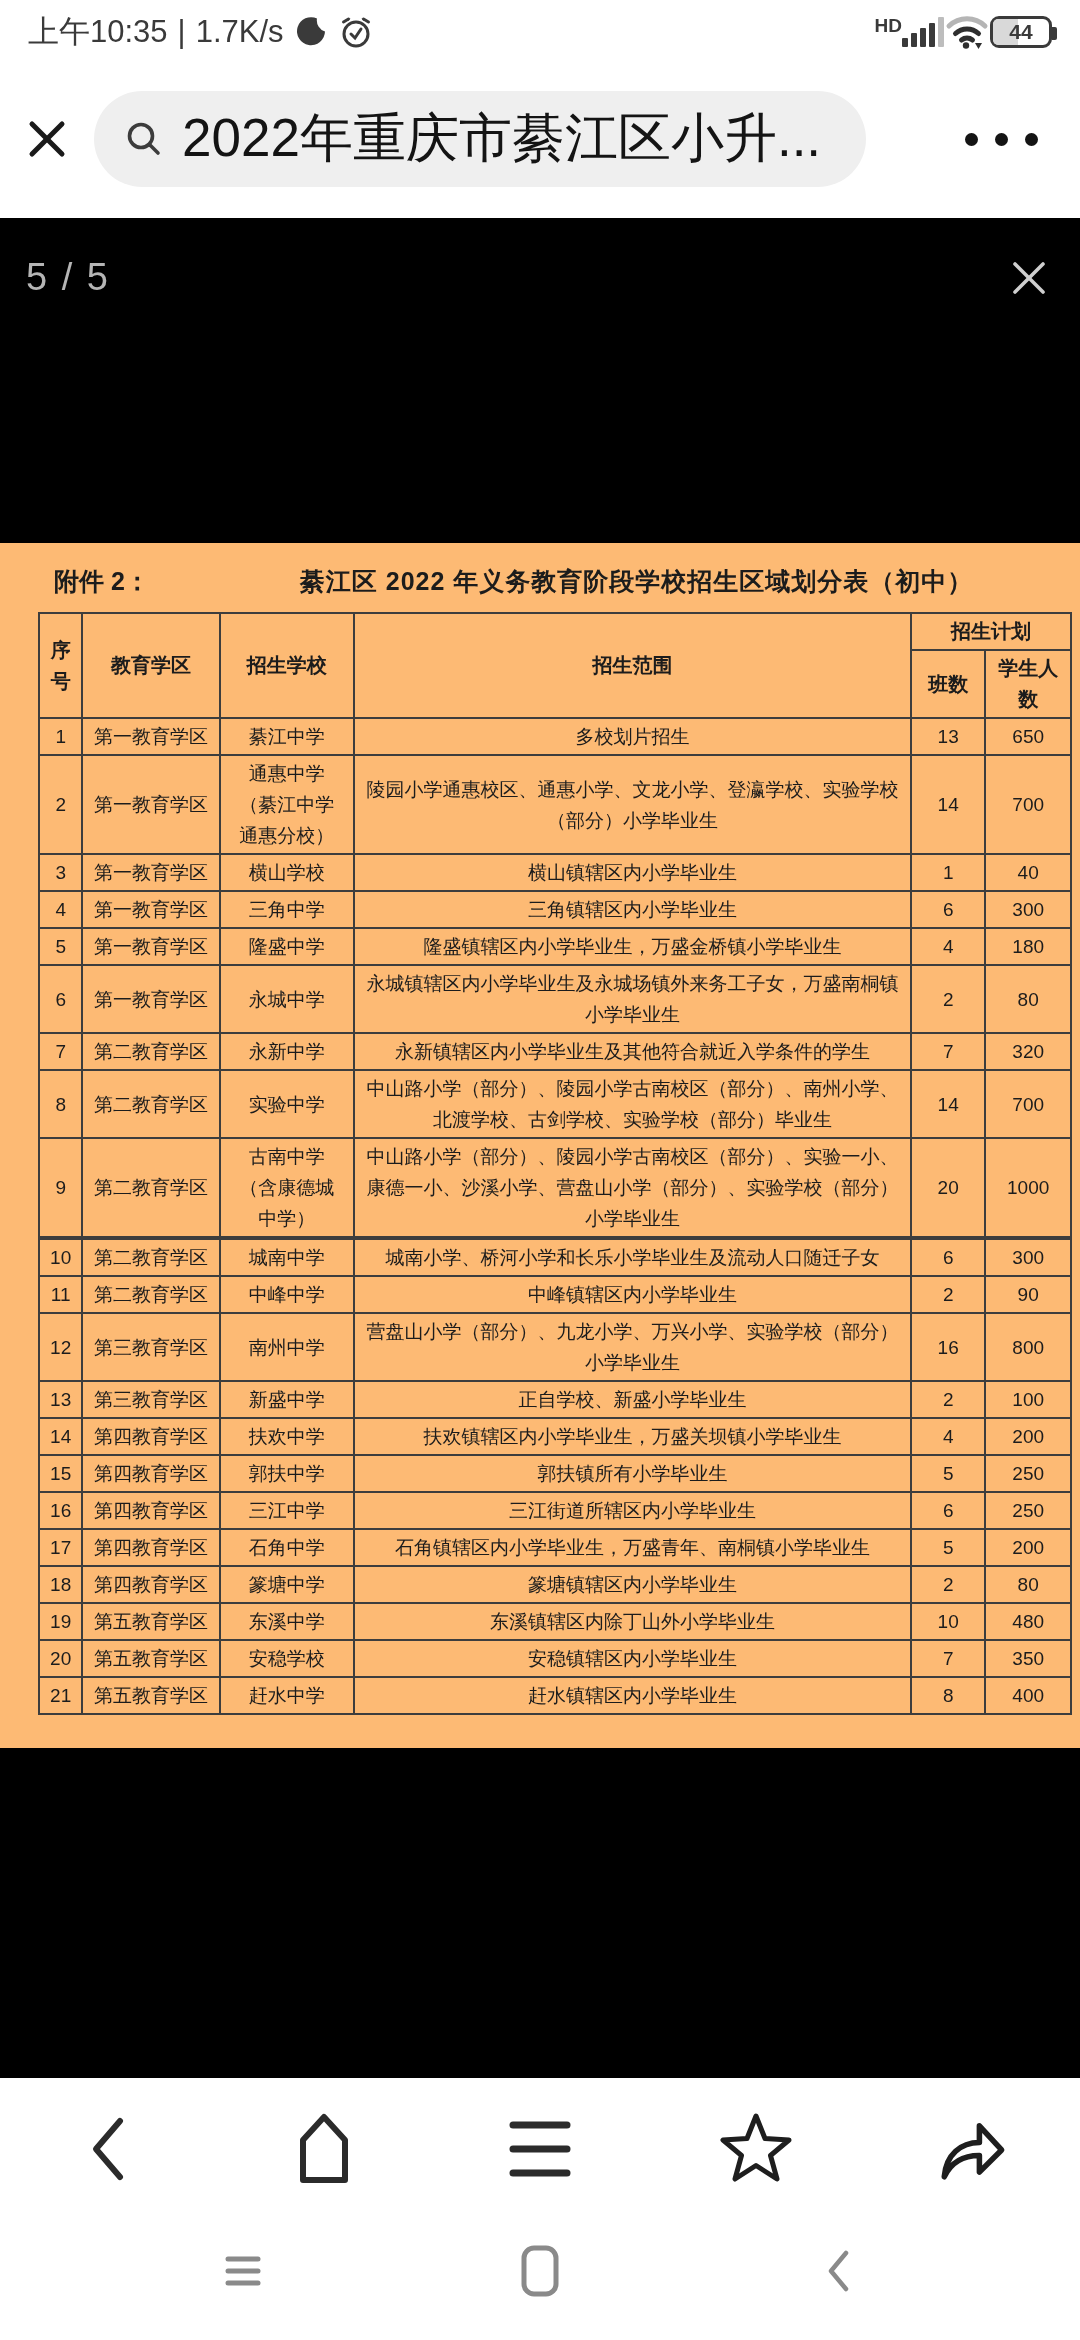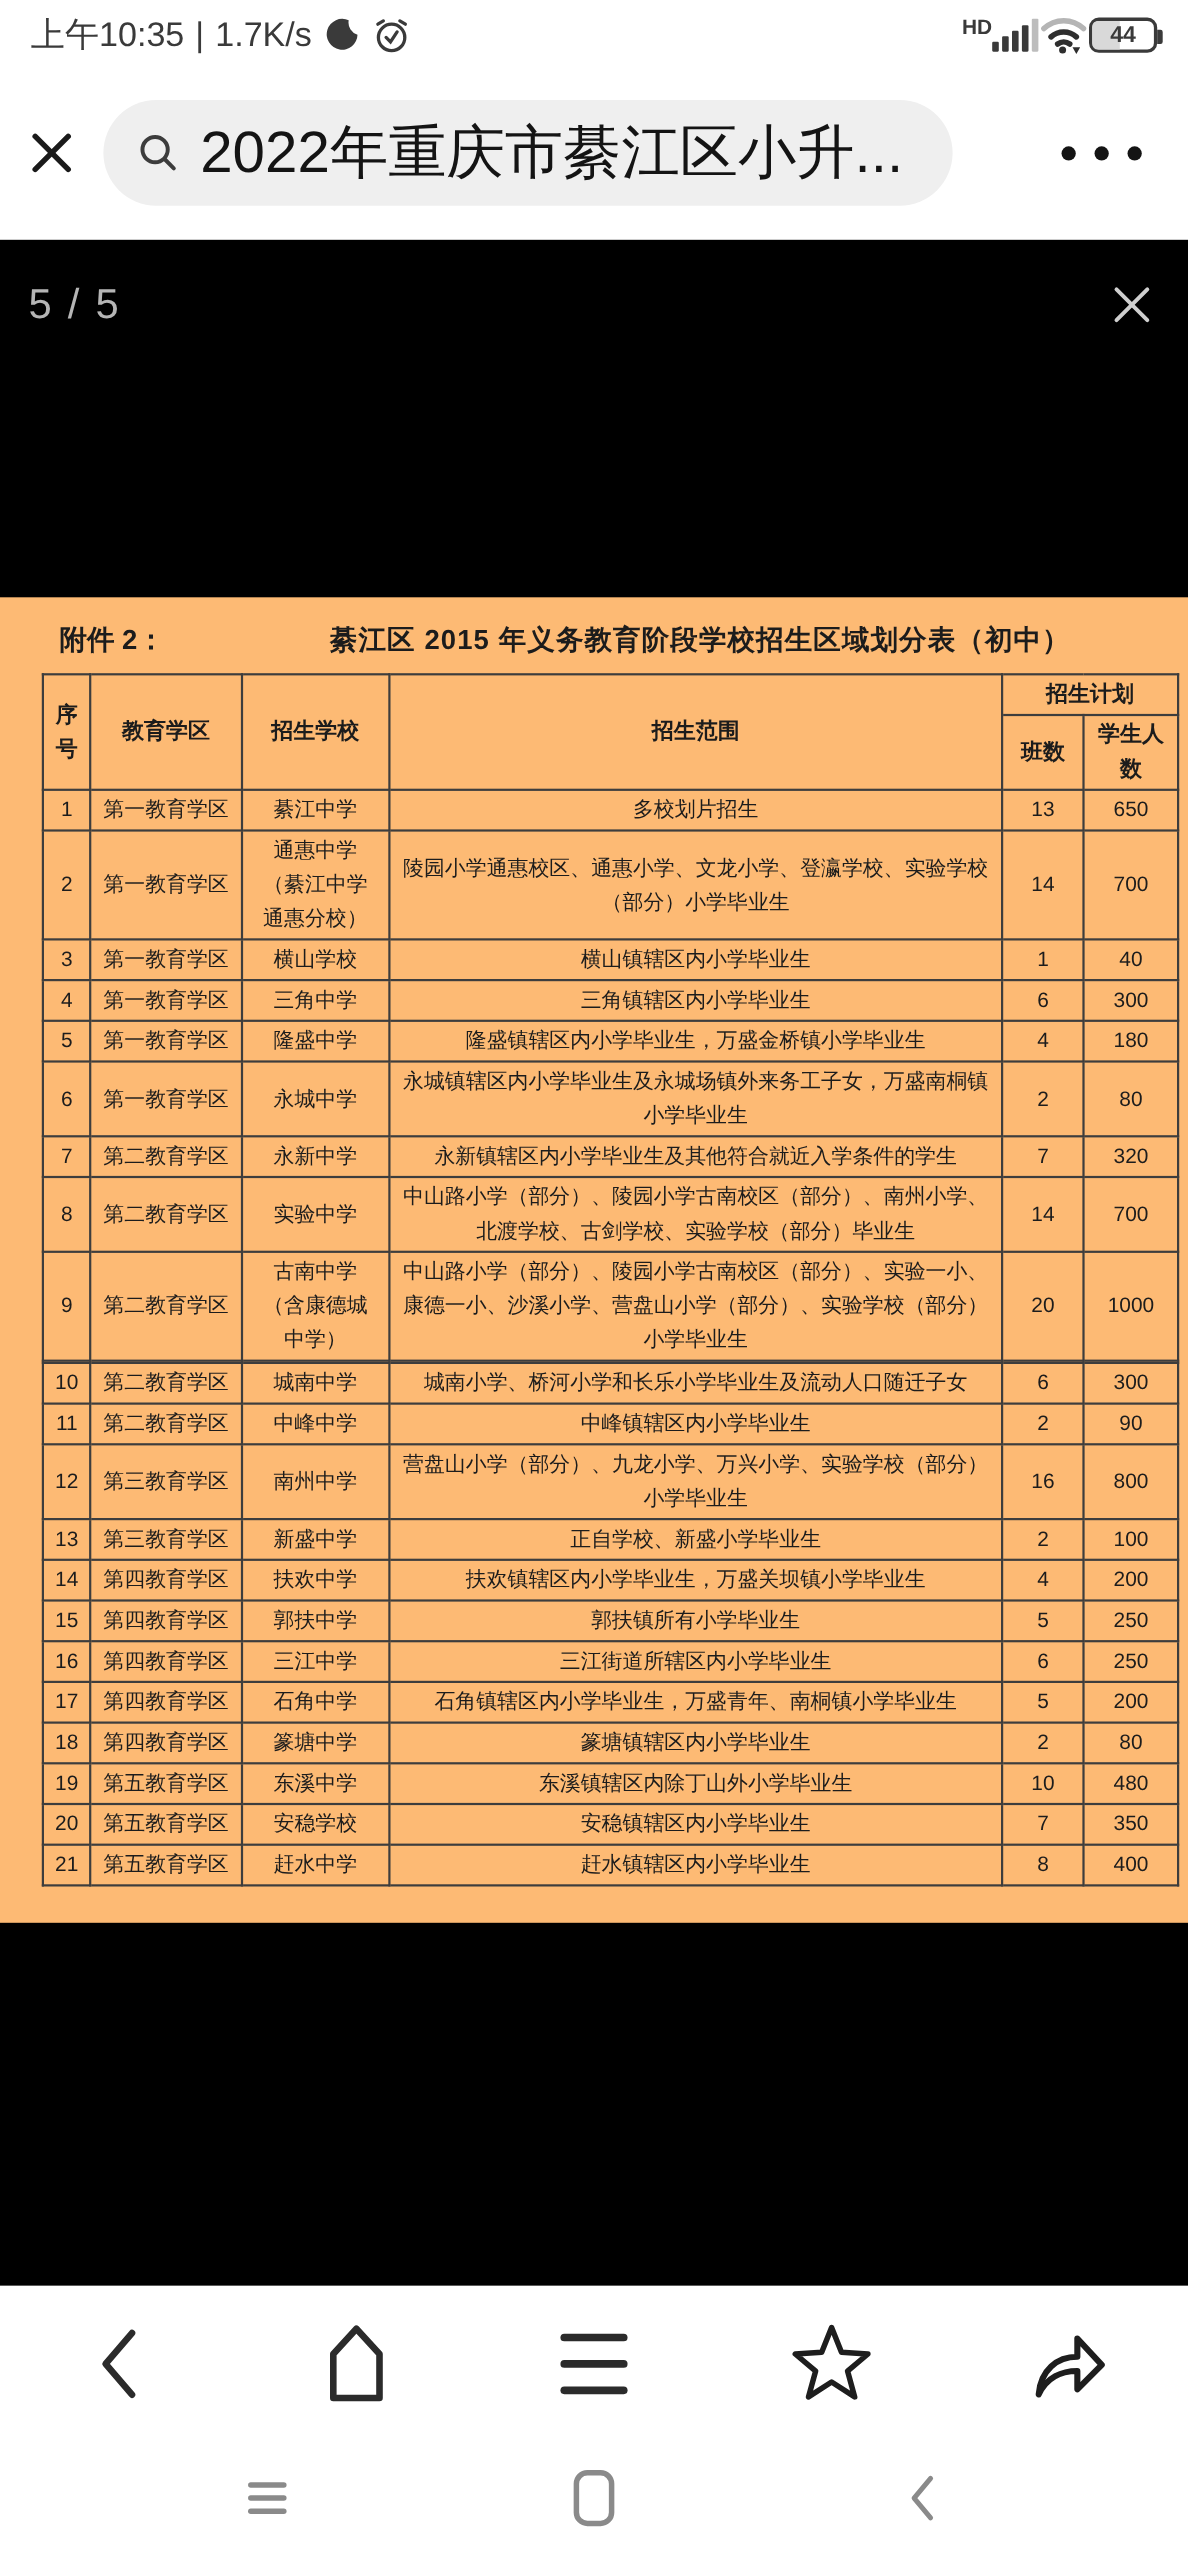--- a/index.html
+++ b/index.html
@@ -27,21 +27,21 @@
   .sb-close{margin-right:24px;display:flex;}
   .search-pill{
     display:flex;align-items:center;width:772px;height:96px;background:#efefef;
     border-radius:50px;padding:0 28px;box-sizing:border-box;
   }
   .search-pill .q-text{font-size:53px;color:#141414;font-weight:500;white-space:nowrap;overflow:hidden;}
   .more-dots{margin-left:auto;margin-right:18px;display:flex;gap:17px;}
   .more-dots i{width:13px;height:13px;border-radius:50%;background:#141414;display:block;}
   
   .viewer{position:absolute;top:218px;left:0;width:1080px;height:1860px;background:#000;}
-  .viewer-header{display:flex;justify-content:space-between;align-items:flex-start;padding:38px 30px 0 26px;gap:36px;}
+  .viewer-header{display:flex;justify-content:space-between;align-items:flex-end;padding:38px 30px 0 26px;gap:36px;}
   .page-indicator{color:#b5b5b5;font-size:38px;letter-spacing:2px;}
   
   .doc{
     position:absolute;top:325px;left:0;width:1080px;height:1205px;background:#fdba74;
     color:#1c1c1c;box-sizing:border-box;padding:16px 8px 0 38px;overflow:hidden;
   }
   .doc-title{display:flex;align-items:baseline;margin:6px 0 14px 16px;}
   .attach-label{font-size:25px;font-weight:700;}
   .main-title{font-size:25px;font-weight:700;margin-left:150px;letter-spacing:1px;}
   table.sch{border-collapse:collapse;width:100%;table-layout:fixed;}
@@ -144,21 +144,21 @@
         <svg width="42" height="42" viewBox="0 0 42 42" stroke="#cfcfcf" stroke-width="3.6" stroke-linecap="round">
           <path d="M7 7 L35 35"></path>
             <path d="M35 7 L7 35"></path>
         </svg>
       </span>
     </div>
 
     <div class="doc">
       <div class="doc-title">
         <span class="attach-label">附件 2：</span>
-        <span class="main-title">綦江区 2015 年义务教育阶段学校招生区域划分表（初中）</span>
+        <span class="main-title">綦江区 2022 年义务教育阶段学校招生区域划分表（初中）</span>
       </div>
 
       <table class="sch">
         <colgroup>
           <col style="width:4.2%">
             <col style="width:13.3%">
             <col style="width:13%">
           <col style="width:54%">
             <col style="width:7.2%">
             <col style="width:8.3%">

